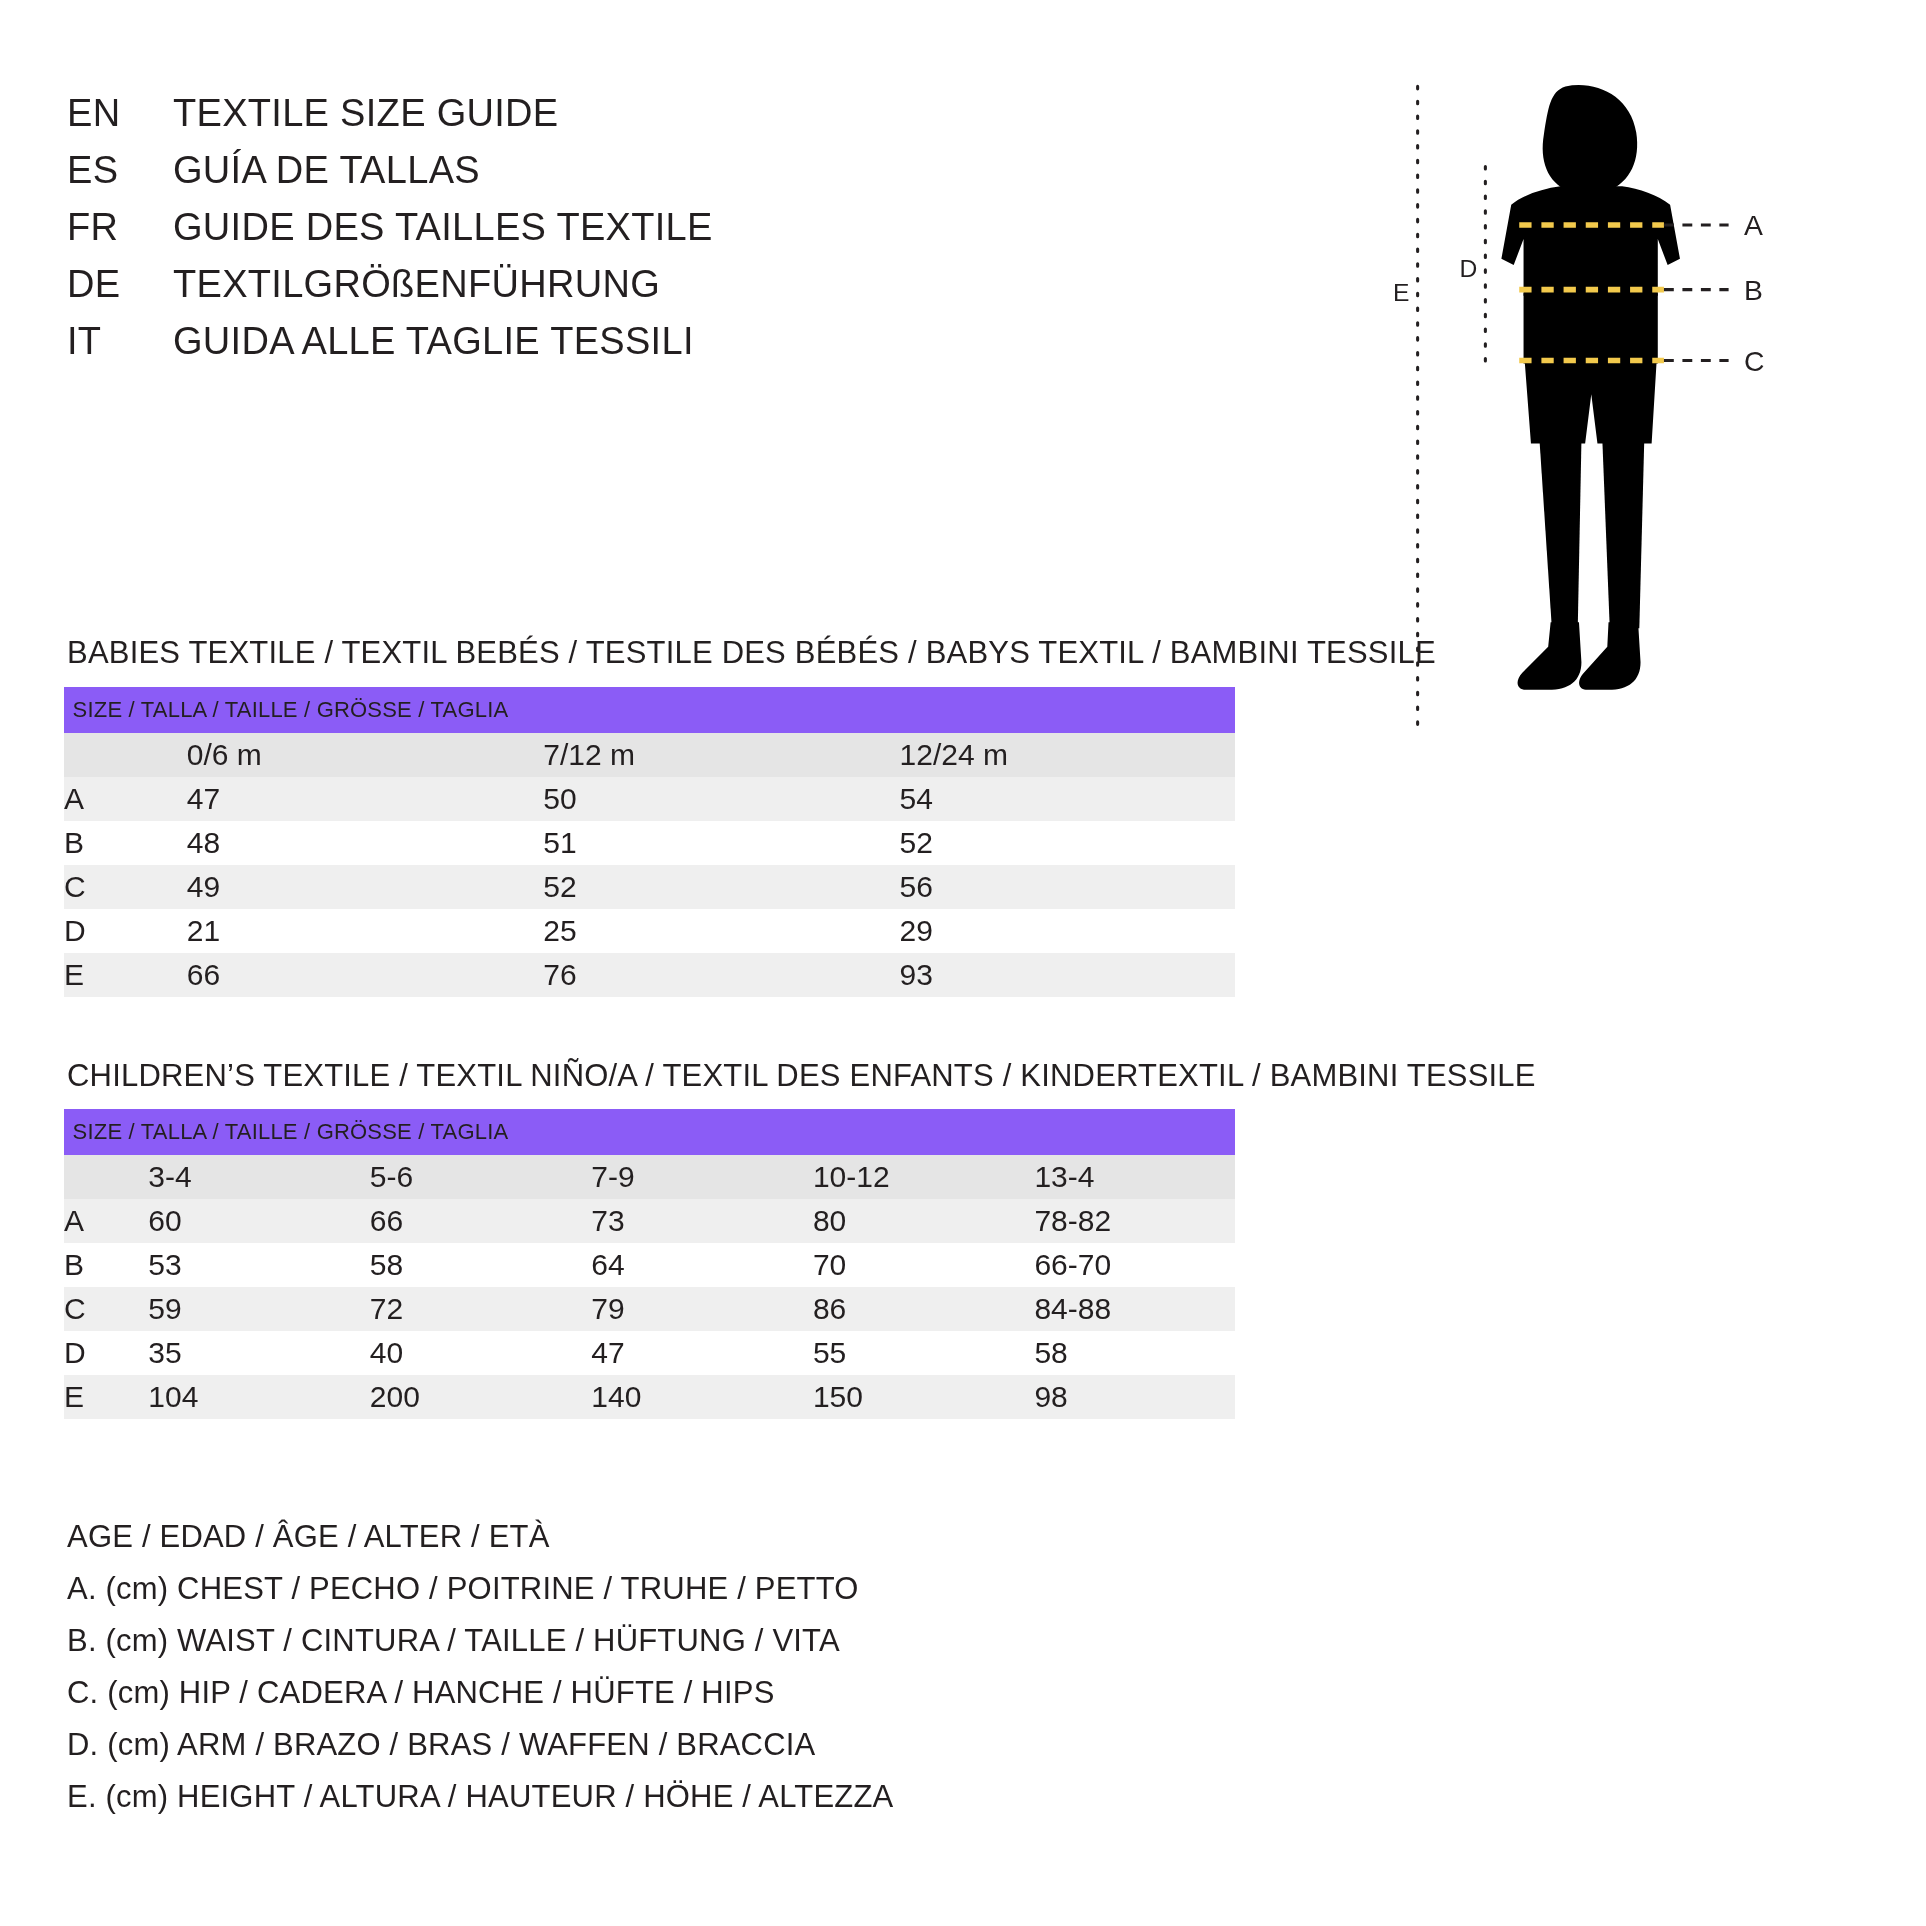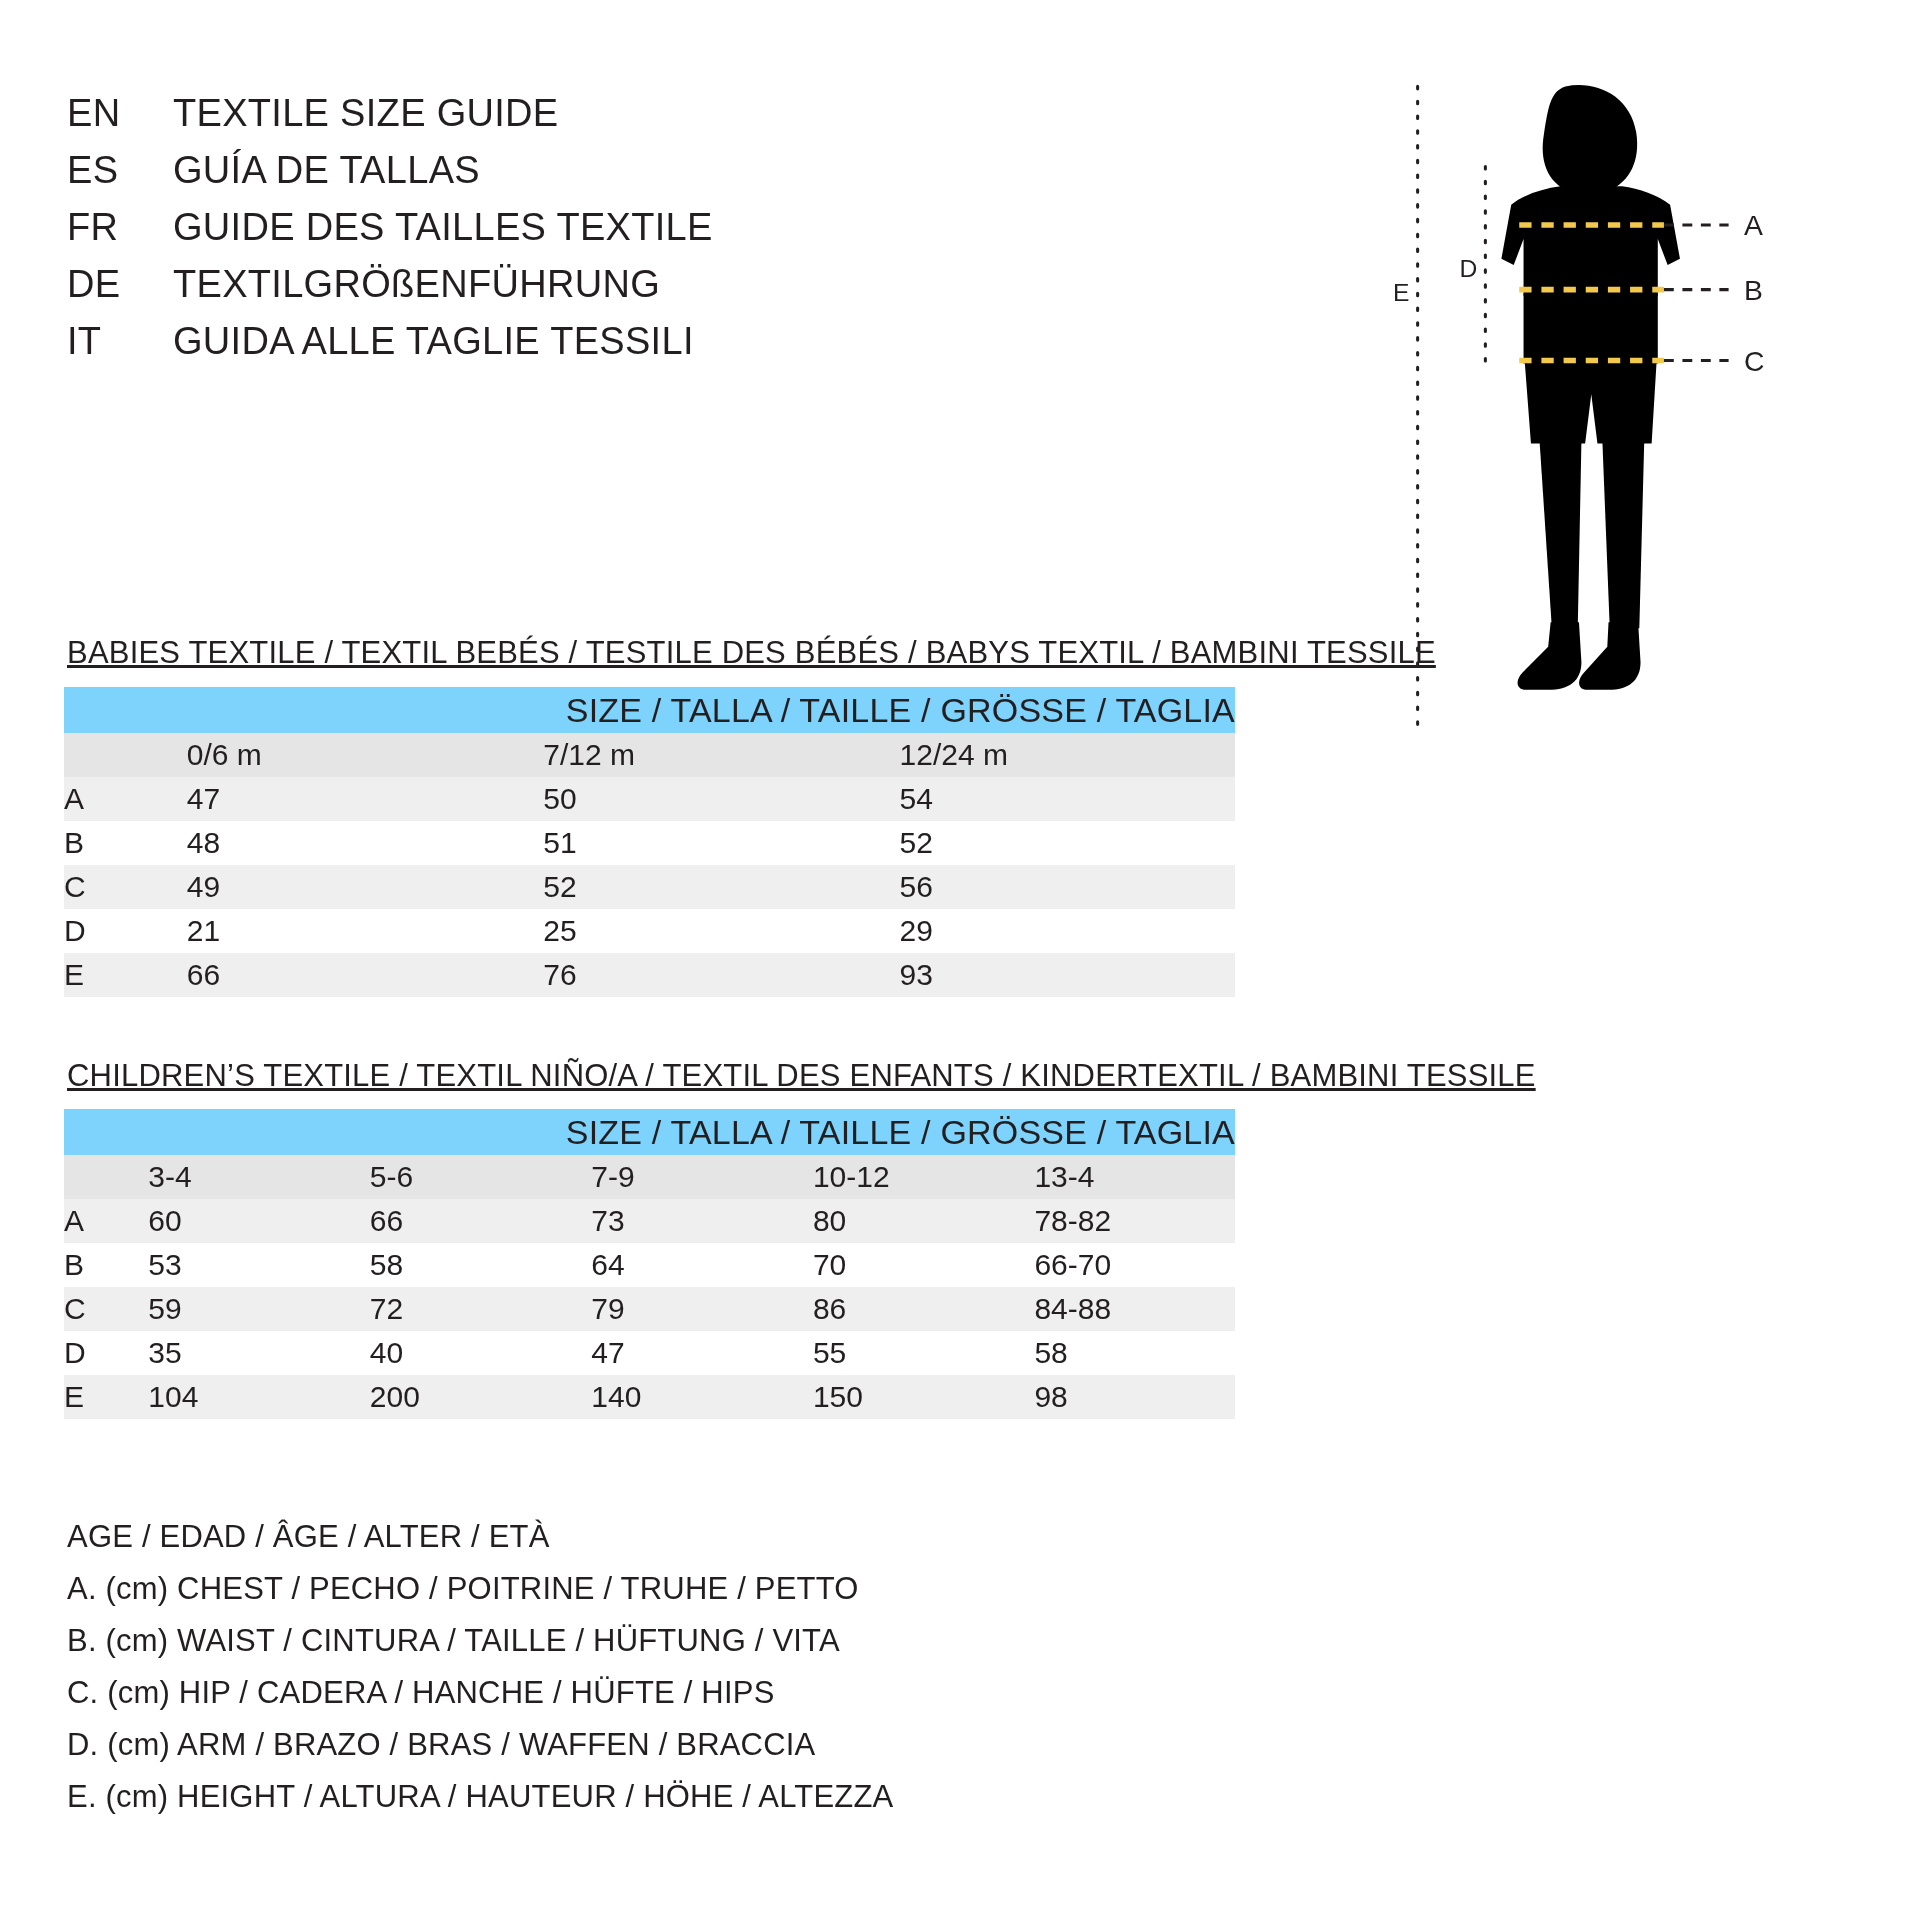--- a/index.html
+++ b/index.html
@@ -46,21 +46,20 @@
     white-space: nowrap;
   }
 
   
   .section-title {
     position: absolute;
     left: 67px;
     font-size: 31px;
     letter-spacing: 0.2px;
     white-space: nowrap;
-    text-decoration: underline;
   }
   #babies-title { top: 635px; }
   #children-title { top: 1013px; margin-top: 45px; }
 
   
   .size-table {
     position: absolute;
     left: 64px;
     border-collapse: collapse;
     font-size: 30px;
@@ -70,26 +69,25 @@
 
   .size-table td, .size-table th {
     padding: 0;
     margin: 0;
     font-weight: normal;
     text-align: left;
     height: 41px;
     vertical-align: middle;
   }
   .hdr-row td {
-    background: #7dd3fc;
-    font-size: 34px;
+    background: #8b5cf6;
+    font-size: 22px;
     height: 46px;
     padding-left: 8.6px;
     letter-spacing: 0.2px;
-    text-align: right;
   }
   .sub-row td {
     background: #e5e5e5;
     height: 44px;
   }
   .data-row.shade td {
     background: #efefef;
   }
   .data-row td {
     background: #ffffff;

